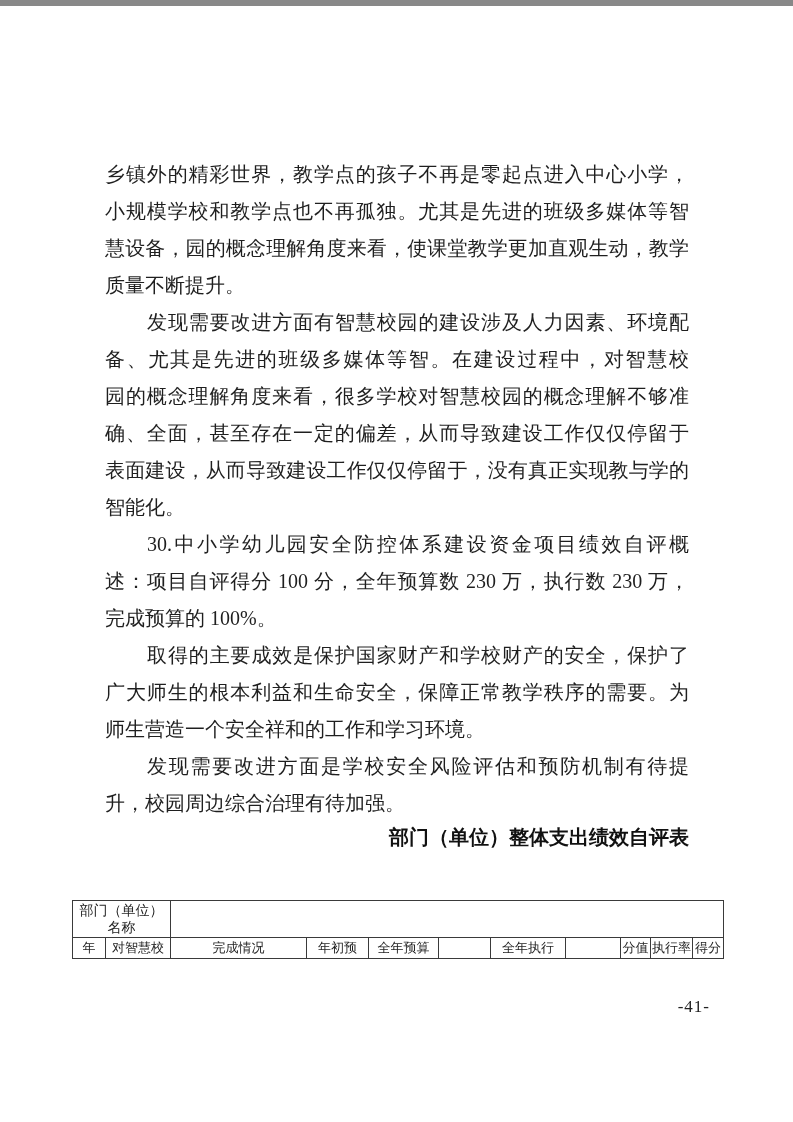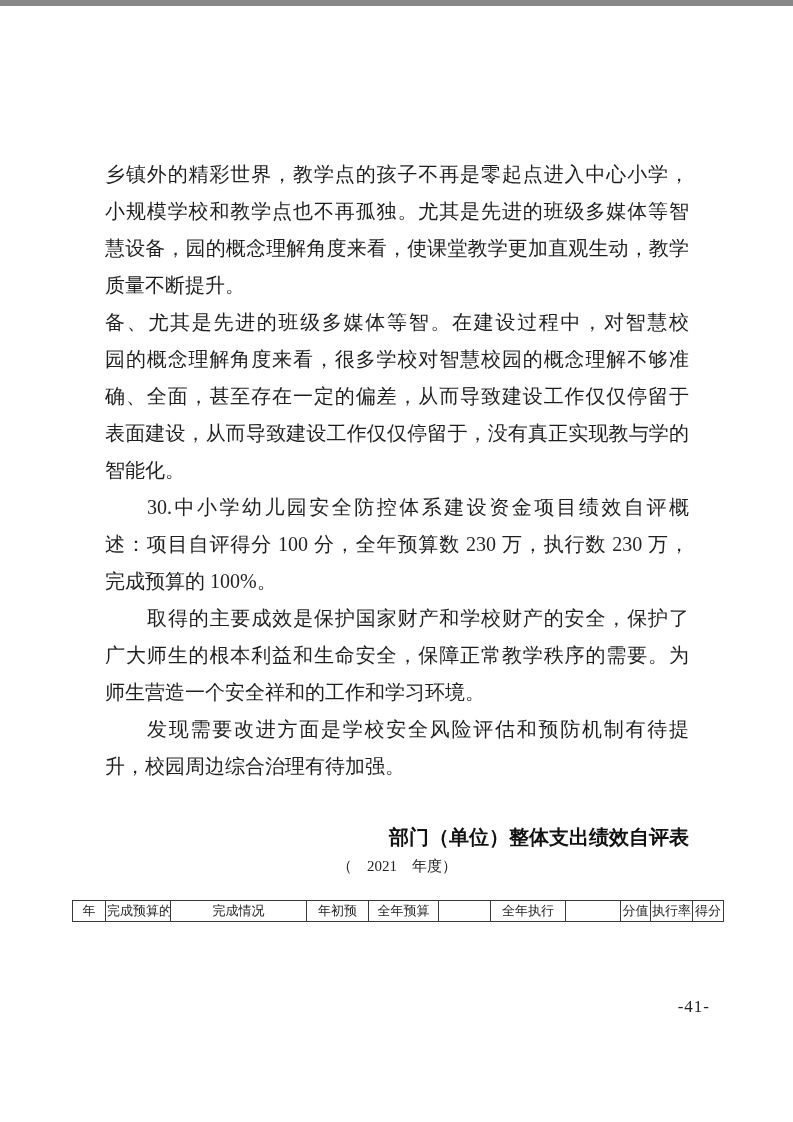--- a/index.html
+++ b/index.html
@@ -107,57 +107,61 @@
 </head>
 <body>
 
 <div class="page">
 
   <div class="body-text" id="body-lines">
       <div class="line fill">乡镇外的精彩世界，教学点的孩子不再是零起点进入中心小学，</div>
       <div class="line fill">小规模学校和教学点也不再孤独。尤其是先进的班级多媒体等智</div>
       <div class="line fill">慧设备，园的概念理解角度来看，使课堂教学更加直观生动，教学</div>
       <div class="line">质量不断提升。</div>
+      <div class="line indent fill">发现需要改进方面有智慧校园的建设涉及人力因素、环境配</div>
       <div class="line fill">备、尤其是先进的班级多媒体等智。在建设过程中，对智慧校</div>
       <div class="line fill">园的概念理解角度来看，很多学校对智慧校园的概念理解不够准</div>
       <div class="line fill">确、全面，甚至存在一定的偏差，从而导致建设工作仅仅停留于</div>
       <div class="line fill">表面建设，从而导致建设工作仅仅停留于，没有真正实现教与学的</div>
       <div class="line">智能化。</div>
       <div class="line indent fill">30.中小学幼儿园安全防控体系建设资金项目绩效自评概</div>
       <div class="line fill">述：项目自评得分 100 分，全年预算数 230 万，执行数 230 万，</div>
       <div class="line">完成预算的 100%。</div>
       <div class="line indent fill">取得的主要成效是保护国家财产和学校财产的安全，保护了</div>
       <div class="line fill">广大师生的根本利益和生命安全，保障正常教学秩序的需要。为</div>
       <div class="line">师生营造一个安全祥和的工作和学习环境。</div>
       <div class="line indent fill">发现需要改进方面是学校安全风险评估和预防机制有待提</div>
       <div class="line">升，校园周边综合治理有待加强。</div>
     </div>
 
   <div class="doc-title">部门（单位）整体支出绩效自评表</div>
 
-  <div class="doc-subtitle">（　2021　年度）</div>
 
   <table class="eval-table">
     <colgroup>
       <col style="width:33px">
       <col style="width:65px">
       <col style="width:136px">
       <col style="width:62px">
       <col style="width:70px">
       <col style="width:52px">
       <col style="width:75px">
       <col style="width:55px">
       <col style="width:30px">
       <col style="width:42px">
       <col style="width:31px">
     </colgroup>
     <tbody>
+      <tr class="row-name">
+        <td colspan="2" class="name-label">部门（单位）名称</td>
+        <td colspan="9"></td>
+      </tr>
       <tr class="row-head" id="table-header-row">
           <td>年</td>
-          <td>完成预算的</td>
+          <td>对智慧校</td>
           <td>完成情况</td>
           <td>年初预</td>
           <td>全年预算</td>
           <td></td>
           <td>全年执行</td>
           <td></td>
           <td>分值</td>
           <td>执行率</td>
           <td>得分</td>
         </tr>

